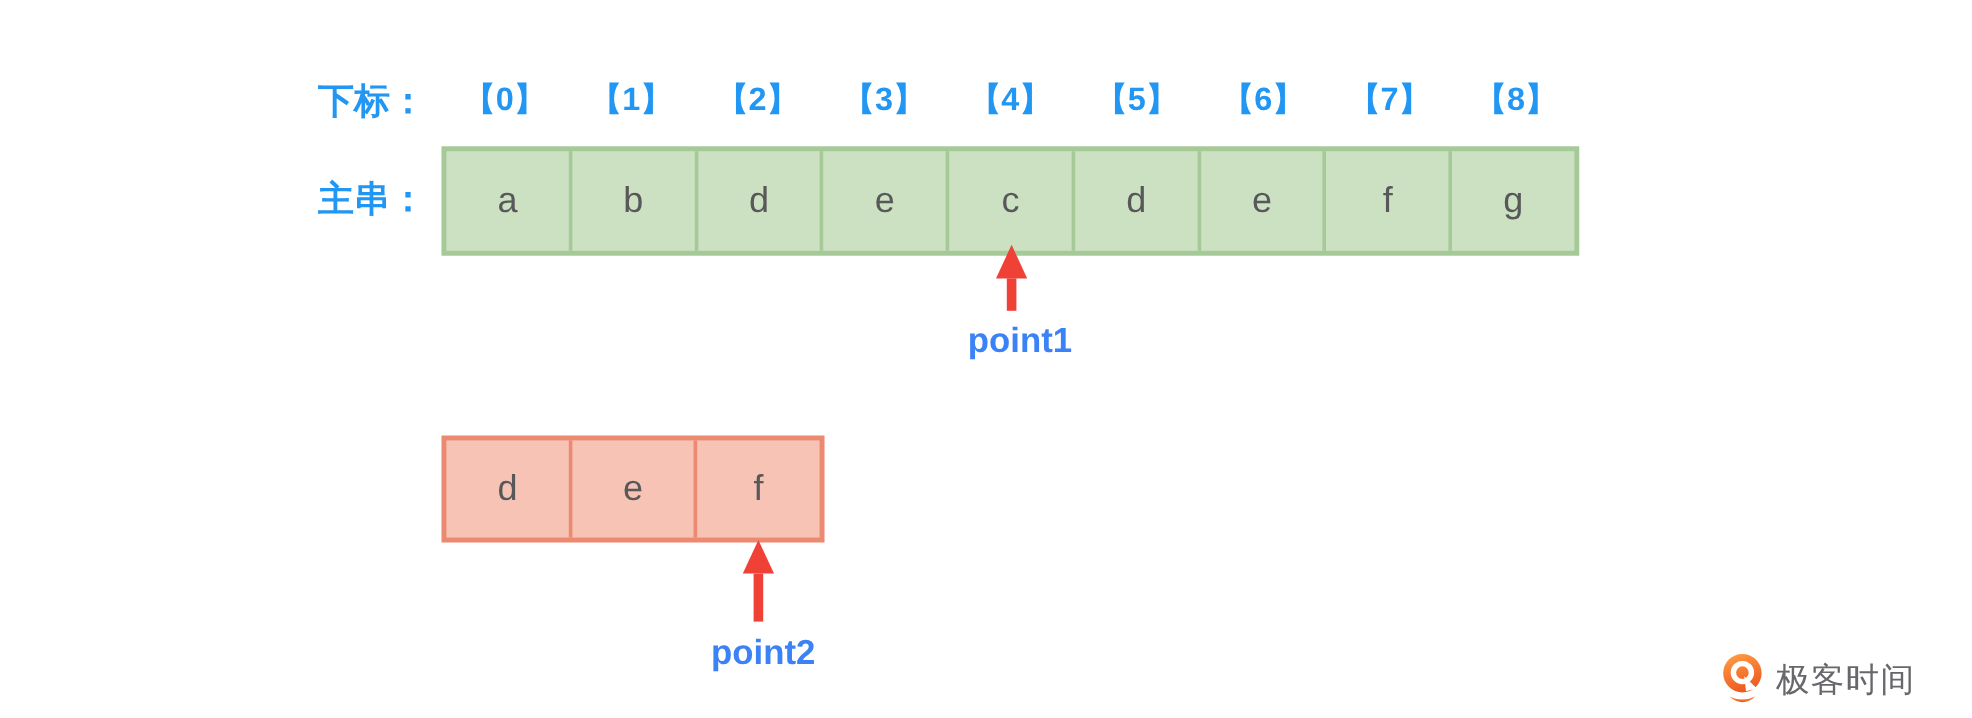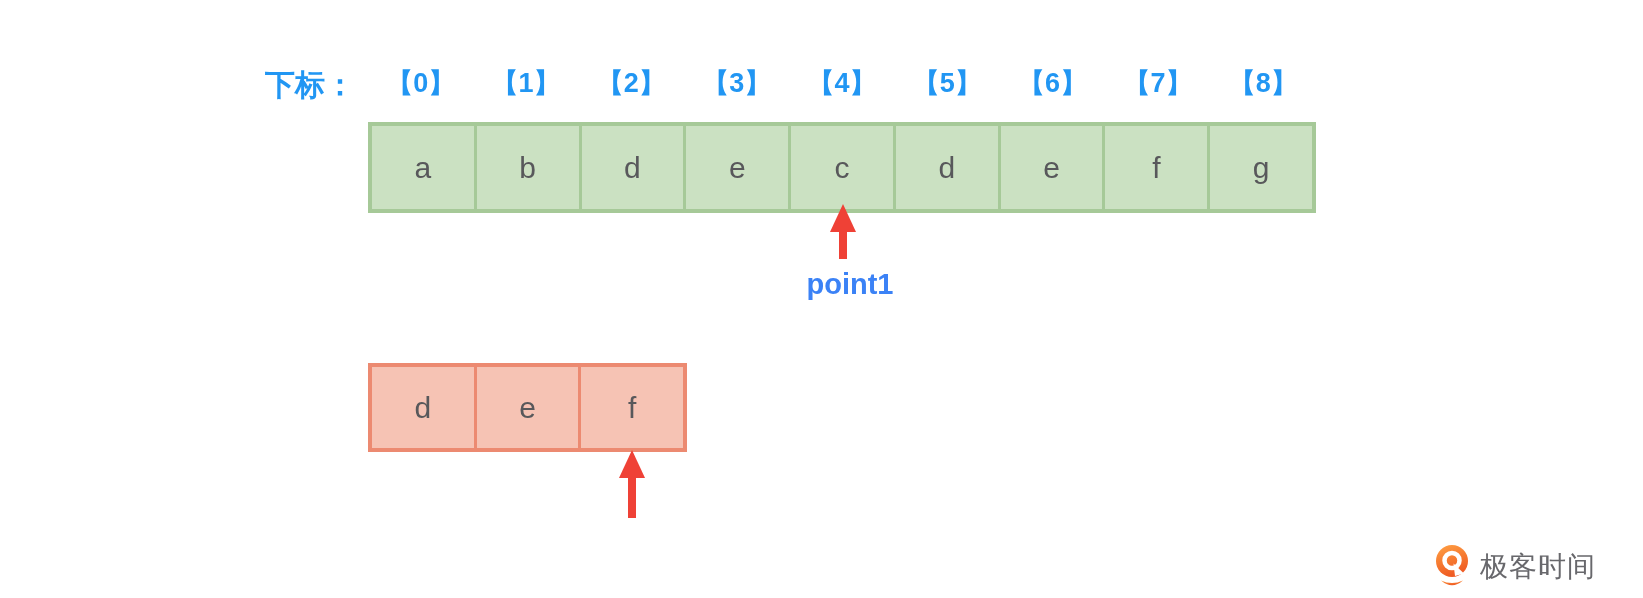--- a/index.html
+++ b/index.html
@@ -57,20 +57,21 @@
       <div class="index-cell">【1】</div>
       <div class="index-cell">【2】</div>
       <div class="index-cell">【3】</div>
       <div class="index-cell">【4】</div>
       <div class="index-cell">【5】</div>
       <div class="index-cell">【6】</div>
       <div class="index-cell">【7】</div>
       <div class="index-cell">【8】</div>
     </div>
 
+  <div class="row-label lbl-main">主串：</div>
   <div class="str-row main-row">
       <div class="cell">a</div>
       <div class="cell">b</div>
       <div class="cell">d</div>
       <div class="cell">e</div>
       <div class="cell">c</div>
       <div class="cell">d</div>
       <div class="cell">e</div>
       <div class="cell">f</div>
       <div class="cell">g</div>
@@ -85,20 +86,21 @@
   <div class="str-row sub-row">
       <div class="cell">d</div>
       <div class="cell">e</div>
       <div class="cell">f</div>
     </div>
 
   <div class="arrow-up arrow-2">
     <div class="arrow-head"></div>
     <div class="arrow-shaft"></div>
   </div>
+  <div class="pointer-label p2">point2</div>
 
   <div class="logo">
     <svg width="36" height="46" viewBox="0 0 36 46">
       <defs>
         <linearGradient id="gt-orange" x1="0" y1="0" x2="0.35" y2="1">
           <stop offset="0" stop-color="#ffa143"></stop>
           <stop offset="1" stop-color="#ef5b23"></stop>
         </linearGradient>
       </defs>
       <circle cx="18" cy="17" r="16" fill="url(#gt-orange)"></circle>

